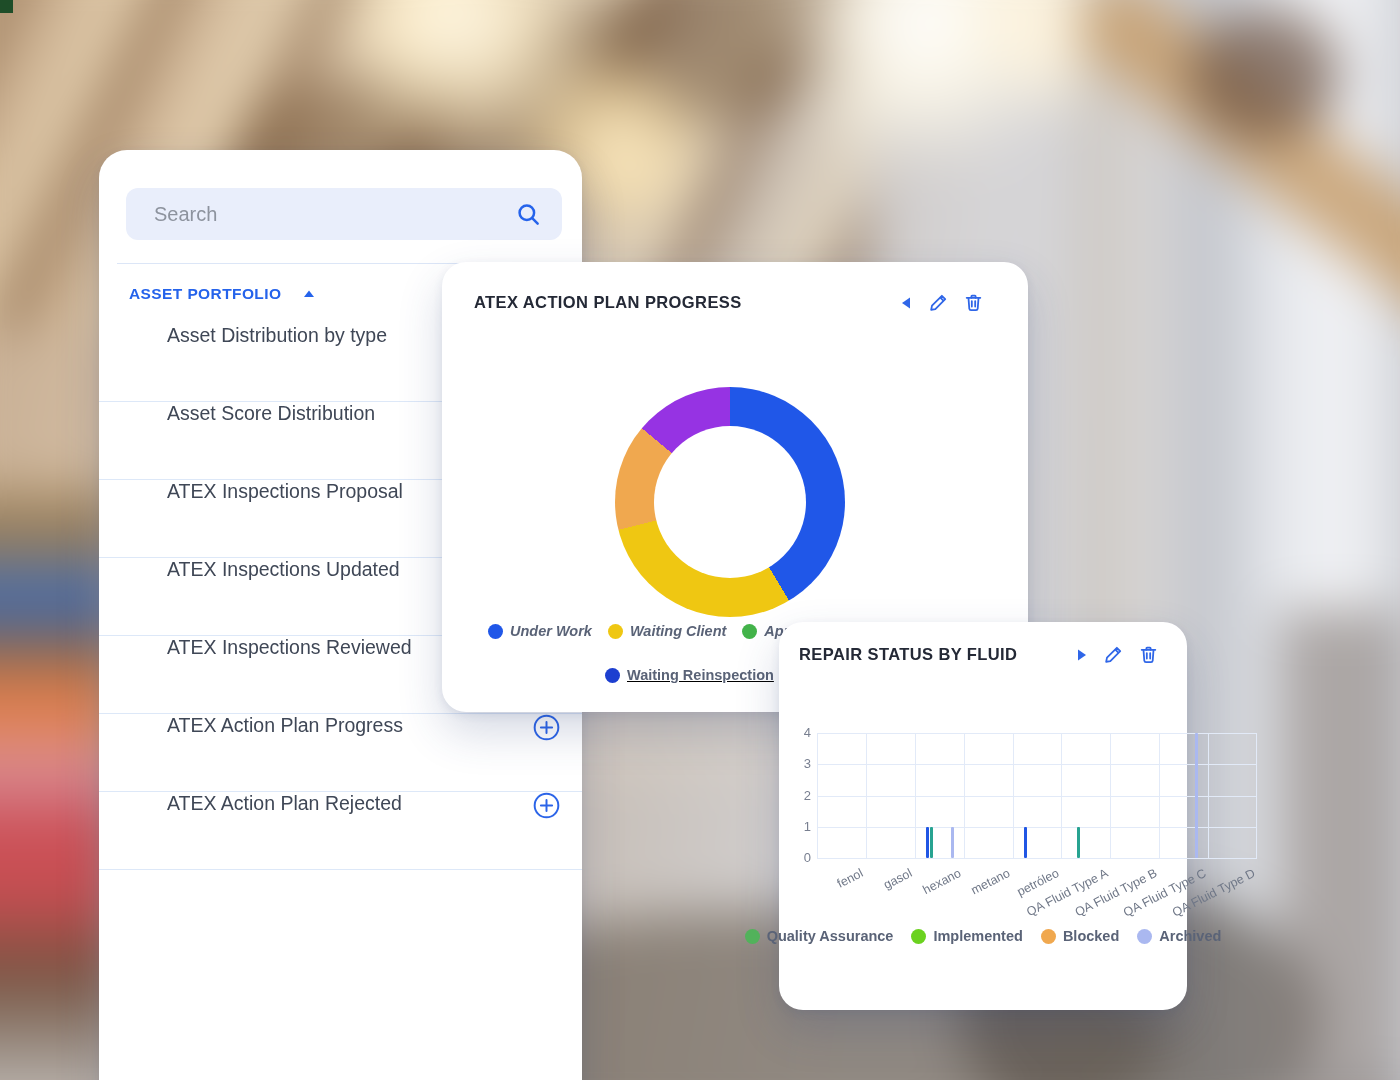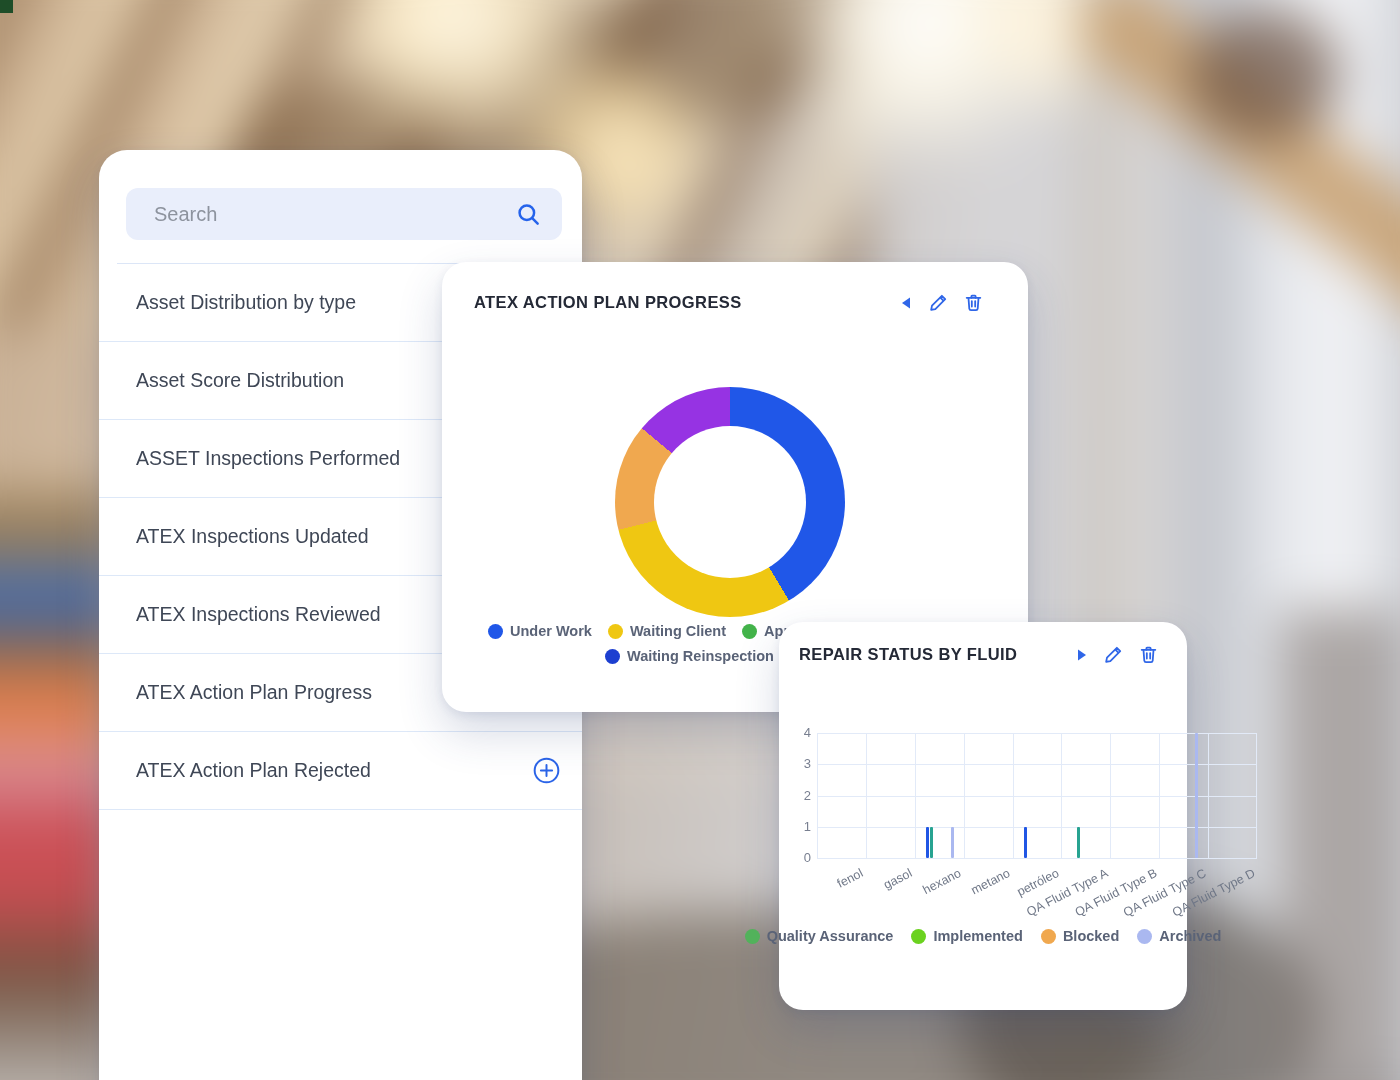--- a/index.html
+++ b/index.html
@@ -32,21 +32,21 @@
   
   .panel{left:99px;top:150px;width:483px;height:980px;border-radius:28px;z-index:1;}
   .search-box{position:relative;margin:38px 20px 0 27px;width:436px;height:52px;background:#e9eefb;border-radius:12px;}
   .search-box input{position:absolute;inset:0;background:transparent;border:none;outline:none;padding:0 60px 0 28px;font-size:20px;color:#3f4756;font-family:"Liberation Sans",sans-serif;}
   .search-box input::placeholder{color:#8d939e;}
   .search-icon{position:absolute;right:20px;top:14px;}
   .top-divider{margin-top:23px;height:1px;background:#dce6f7;margin-left:18px;}
   .sec-header{display:flex;align-items:center;height:60px;padding-left:30px;cursor:pointer;}
   .sec-label{font-size:15.5px;font-weight:bold;letter-spacing:.4px;color:#2563eb;}
   .sec-tri{margin-left:22px;}
-  .srow{display:flex;align-items:center;height:77px;padding:0 22px 0 37px;border-bottom:1px solid #dde8f8;cursor:pointer;}
+  .srow{display:flex;height:77px;padding:0 22px 0 68px;border-bottom:1px solid #dde8f8;cursor:pointer;}
   .srow-label{font-size:19.5px;color:#3f4756;}
   .srow .plus{margin-left:auto;flex:0 0 auto;display:flex;}
 
   
   .card{border-radius:24px;}
   .card-head{display:flex;align-items:center;}
   .card-title{font-size:16.5px;font-weight:bold;letter-spacing:.4px;color:#242936;}
   .actions{margin-left:auto;display:flex;align-items:center;gap:14px;}
   .actions .abtn{display:flex;cursor:pointer;}
 
@@ -98,40 +98,46 @@
       <input type="text" placeholder="Search" style="">
       <span class="search-icon">
         <svg width="26" height="26" viewBox="0 0 24 24" fill="none" stroke="#2563eb" stroke-width="2.3" stroke-linecap="round">
           <circle cx="10" cy="10" r="6.7"></circle>
           <path d="M15.2 15.2 L20 20"></path>
         </svg>
       </span>
     </div>
     <div class="top-divider"></div>
     <div id="sections">
+        <div class="sec-header">
+          <span class="sec-label">ASSET PORTFOLIO</span>
+          <span class="sec-tri"><svg width="12" height="10" viewBox="0 0 12 10">
+              <polygon points="6,1.5 11,8 1,8" fill="#2563eb"></polygon>
+            </svg></span>
+        </div>
         <div class="srow">
           <span class="srow-label">Asset Distribution by type</span>
           <span class="plus">
             <svg width="27" height="27" viewBox="0 0 26 26" fill="none" stroke="#2b64e8" stroke-width="1.9" stroke-linecap="round">
               <circle cx="13" cy="13" r="11.4"></circle>
               <path d="M13 7.6 v10.8 M7.6 13 h10.8"></path>
             </svg>
           </span>
         </div>
         <div class="srow">
           <span class="srow-label">Asset Score Distribution</span>
           <span class="plus">
             <svg width="27" height="27" viewBox="0 0 26 26" fill="none" stroke="#2b64e8" stroke-width="1.9" stroke-linecap="round">
               <circle cx="13" cy="13" r="11.4"></circle>
               <path d="M13 7.6 v10.8 M7.6 13 h10.8"></path>
             </svg>
           </span>
         </div>
         <div class="srow">
-          <span class="srow-label">ASSET Inspections Performed</span>
+          <span class="srow-label">ATEX Inspections Proposal</span>
           <span class="plus">
             <svg width="27" height="27" viewBox="0 0 26 26" fill="none" stroke="#2b64e8" stroke-width="1.9" stroke-linecap="round">
               <circle cx="13" cy="13" r="11.4"></circle>
               <path d="M13 7.6 v10.8 M7.6 13 h10.8"></path>
             </svg>
           </span>
         </div>
         <div class="srow">
           <span class="srow-label">ATEX Inspections Updated</span>
           <span class="plus">
@@ -192,35 +198,35 @@
             <path d="M8 5.5 V4 a0.6 0.6 0 0 1 .6 -.6 h2.8 a0.6 0.6 0 0 1 .6 .6 V5.5"></path>
             <path d="M5.2 5.5 l.8 10.3 a1.6 1.6 0 0 0 1.6 1.4 h4.8 a1.6 1.6 0 0 0 1.6 -1.4 l.8 -10.3"></path>
             <path d="M8.4 8.6 v5.2 M11.6 8.6 v5.2"></path>
           </svg>
         </span>
       </span>
     </div>
     <div class="donut-wrap" id="donut" style="background: conic-gradient(rgb(32, 87, 232) 0deg, rgb(32, 87, 232) 149.04deg, rgb(239, 199, 18) 149.04deg, rgb(239, 199, 18) 255.96deg, rgb(240, 168, 79) 255.96deg, rgb(240, 168, 79) 309.96deg, rgb(150, 51, 227) 309.96deg, rgb(150, 51, 227) 360deg);">
       <div class="donut-hole"></div>
     </div>
-    <div class="dlegend-row" id="dlegend-row1" style="left:46px;top:361px;">
+    <div class="dlegend-row" id="dlegend-row1" style="left:46px;top:361px;font-style:italic;">
         <div class="legend-item">
           <div class="legend-dot" style="background: rgb(32, 87, 232);"></div>
           <span>Under Work</span>
         </div>
         <div class="legend-item">
           <div class="legend-dot" style="background: rgb(239, 199, 18);"></div>
           <span>Waiting Client</span>
         </div>
         <div class="legend-item">
           <div class="legend-dot" style="background: rgb(67, 179, 74);"></div>
           <span>Approved</span>
         </div>
       </div>
-    <div class="dlegend-row" id="dlegend-row2" style="left:163px;top:386px;">
+    <div class="dlegend-row" id="dlegend-row2" style="left:163px;top:405px;text-decoration:underline;">
         <div class="legend-item">
           <div class="legend-dot" style="background: rgb(29, 63, 208);"></div>
           <span>Waiting Reinspection</span>
         </div>
       </div>
   </section>
 
   <section class="card" id="bar-card">
     <div class="card-head">
       <span class="card-title">REPAIR STATUS BY FLUID</span>

